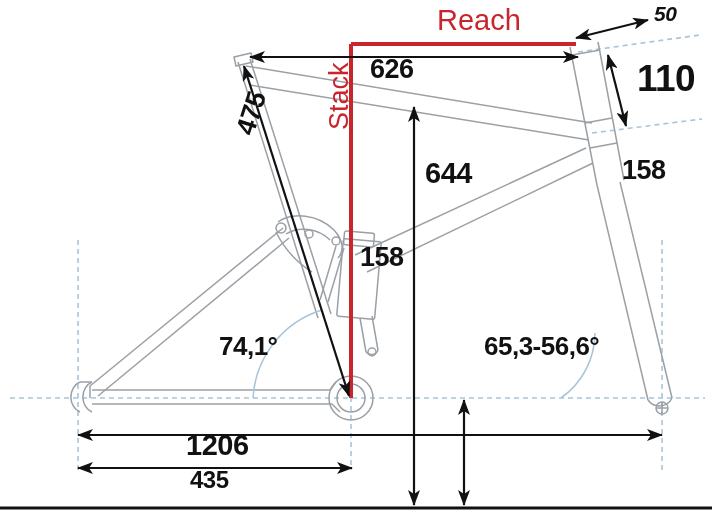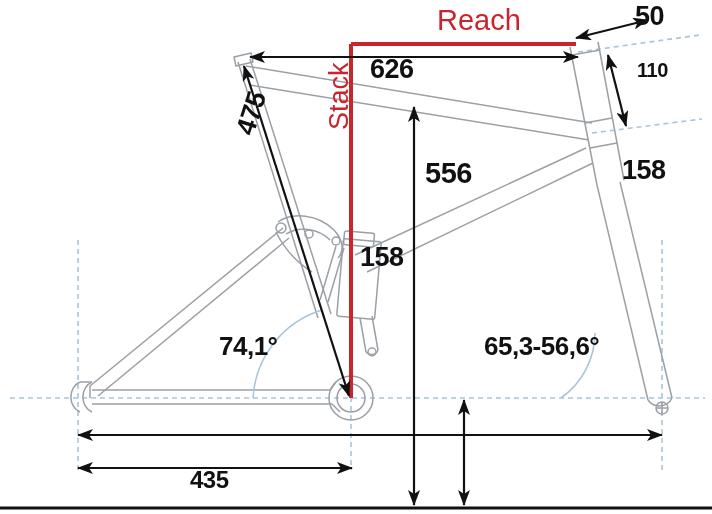--- a/index.html
+++ b/index.html
@@ -165,31 +165,32 @@
   </svg>
 
   <div class="dim-label red-label" style="left:437px; top:6px; font-size:29px;">Reach</div>
 
   <div class="dim-label red-label" style="left:326px; top:130px; font-size:27px; transform:rotate(-90deg); transform-origin:left top;">Stack</div>
 
   <div class="dim-label" style="left:370px; top:56px; font-size:27px;text-align:center;">626</div>
 
   <div class="dim-label" style="left:232px; top:130px; font-size:27px; transform:rotate(-72deg); transform-origin:left top;">475</div>
 
-  <div class="dim-label" style="left:635px; top:3px; font-size:27px;">50</div>
+  <div class="dim-label" style="left:654px; top:3px; font-size:21px;font-style:italic;">50</div>
 
-  <div class="dim-label" style="left:637px; top:60px; font-size:20px;text-align:right;">110</div>
+  <div class="dim-label" style="left:637px; top:60px; font-size:37px;text-align:right;">110</div>
 
   <div class="dim-label" style="left:622px; top:157px; font-size:27px;">158</div>
 
   <div class="dim-label" style="left:360px; top:244px; font-size:27px;">158</div>
 
-  <div class="dim-label" style="left:425px; top:159px; font-size:29px;">556</div>
+  <div class="dim-label" style="left:425px; top:159px; font-size:29px;">644</div>
 
   <div class="dim-label" style="left:219px; top:333px; font-size:26px;">74,1°</div>
 
   <div class="dim-label" style="left:484px; top:333px; font-size:26px;">65,3-56,6°</div>
 
+  <div class="dim-label" style="left:186px; top:431px; font-size:29px;">1206</div>
 
   <div class="dim-label" style="left:190px; top:468px; font-size:24px;">435</div>
 
 
 </div>
 
 </body></html>

